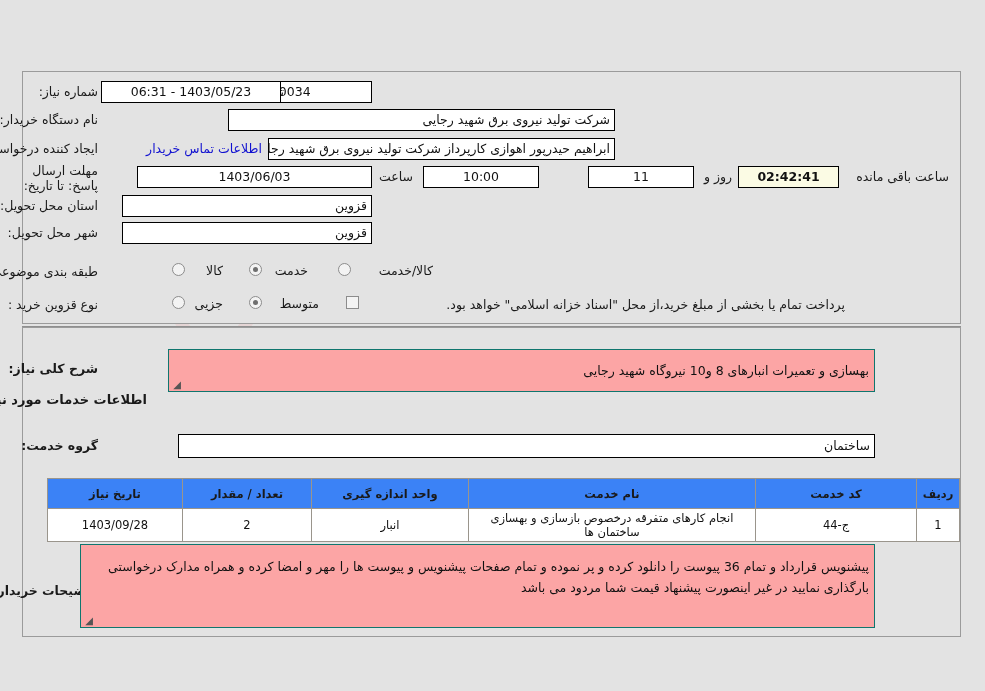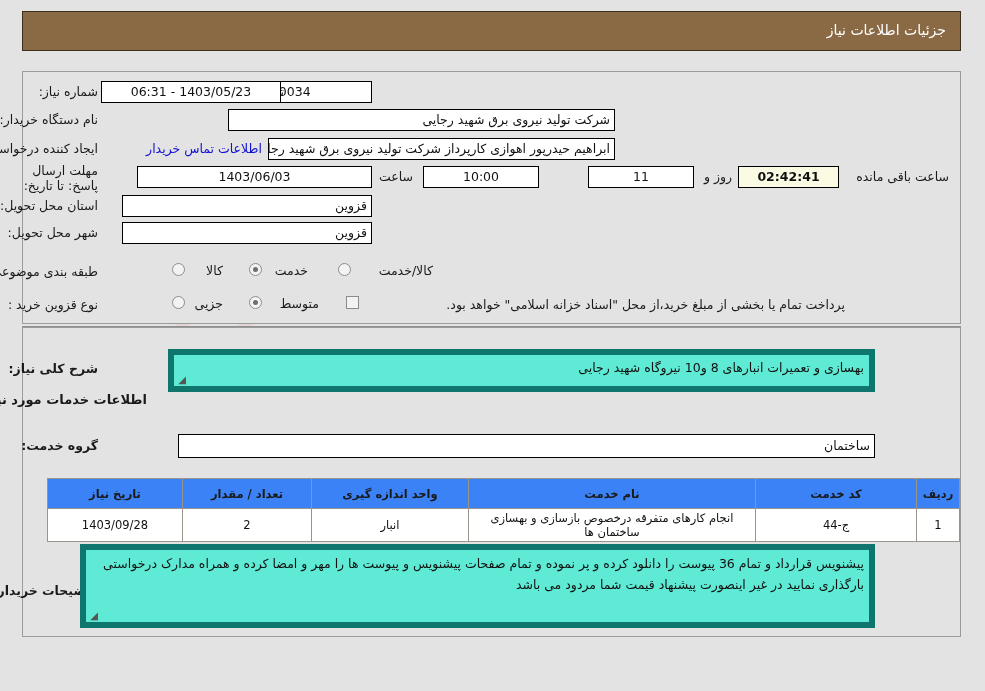--- a/index.html
+++ b/index.html
@@ -136,25 +136,25 @@
     border: 1px solid #8c8c8c;
     background: #f3f3f3;
     box-sizing: border-box;
     z-index: 4;
   }
 
   
   .ta {
     position: absolute;
     box-sizing: border-box;
-    background: #5eead4;
-    border: 6px solid #0f766e;
+    background: #fca5a5;
+    border: 1px solid #0f766e;
     font-size: 12.5px;
     color: #111;
-    padding: 3px 5px;
+    padding: 11px 5px;
     line-height: 19px;
     text-align: right;
     overflow: hidden;
     z-index: 4;
   }
   .ta .grip {
     position: absolute;
     left: 2px;
     bottom: 1px;
     width: 10px;
@@ -226,23 +226,20 @@
 <div id="page">
 
   <div class="watermark">
     <svg class="wm-shield" viewBox="0 0 92 118">
       <path d="M46 2 L88 16 L88 60 C88 92 66 108 46 116 C26 108 4 92 4 60 L4 16 Z" fill="none" stroke="#e8b7b7" stroke-width="11"></path>
       <path d="M34 42 L58 42 L58 62 L70 62 L46 92 L22 62 L34 62 Z" fill="#efc4c4"></path>
     </svg>
     <div class="wm-text">AriaTender.net</div>
   </div>
 
-  <div class="topbar">
-    <div class="topbar-title">جزئیات اطلاعات نیاز</div>
-  </div>
 
   <div class="panel" id="panel-main"></div>
 
   <div class="lbl" style="right:887px; top:84px;">شماره نیاز:</div>
   <div class="fld center" style="right:613px; top:81px; width:250px;">1103001500000034</div>
 
   <div class="lbl" style="right:701px; top:84px;">تاریخ و ساعت اعلان عمومی:</div>
   <div class="fld center" style="right:704px; top:81px; width:180px; left:101px;">1403/05/23 - 06:31</div>
 
   <div class="lbl" style="right:887px; top:112px;">نام دستگاه خریدار:</div>

